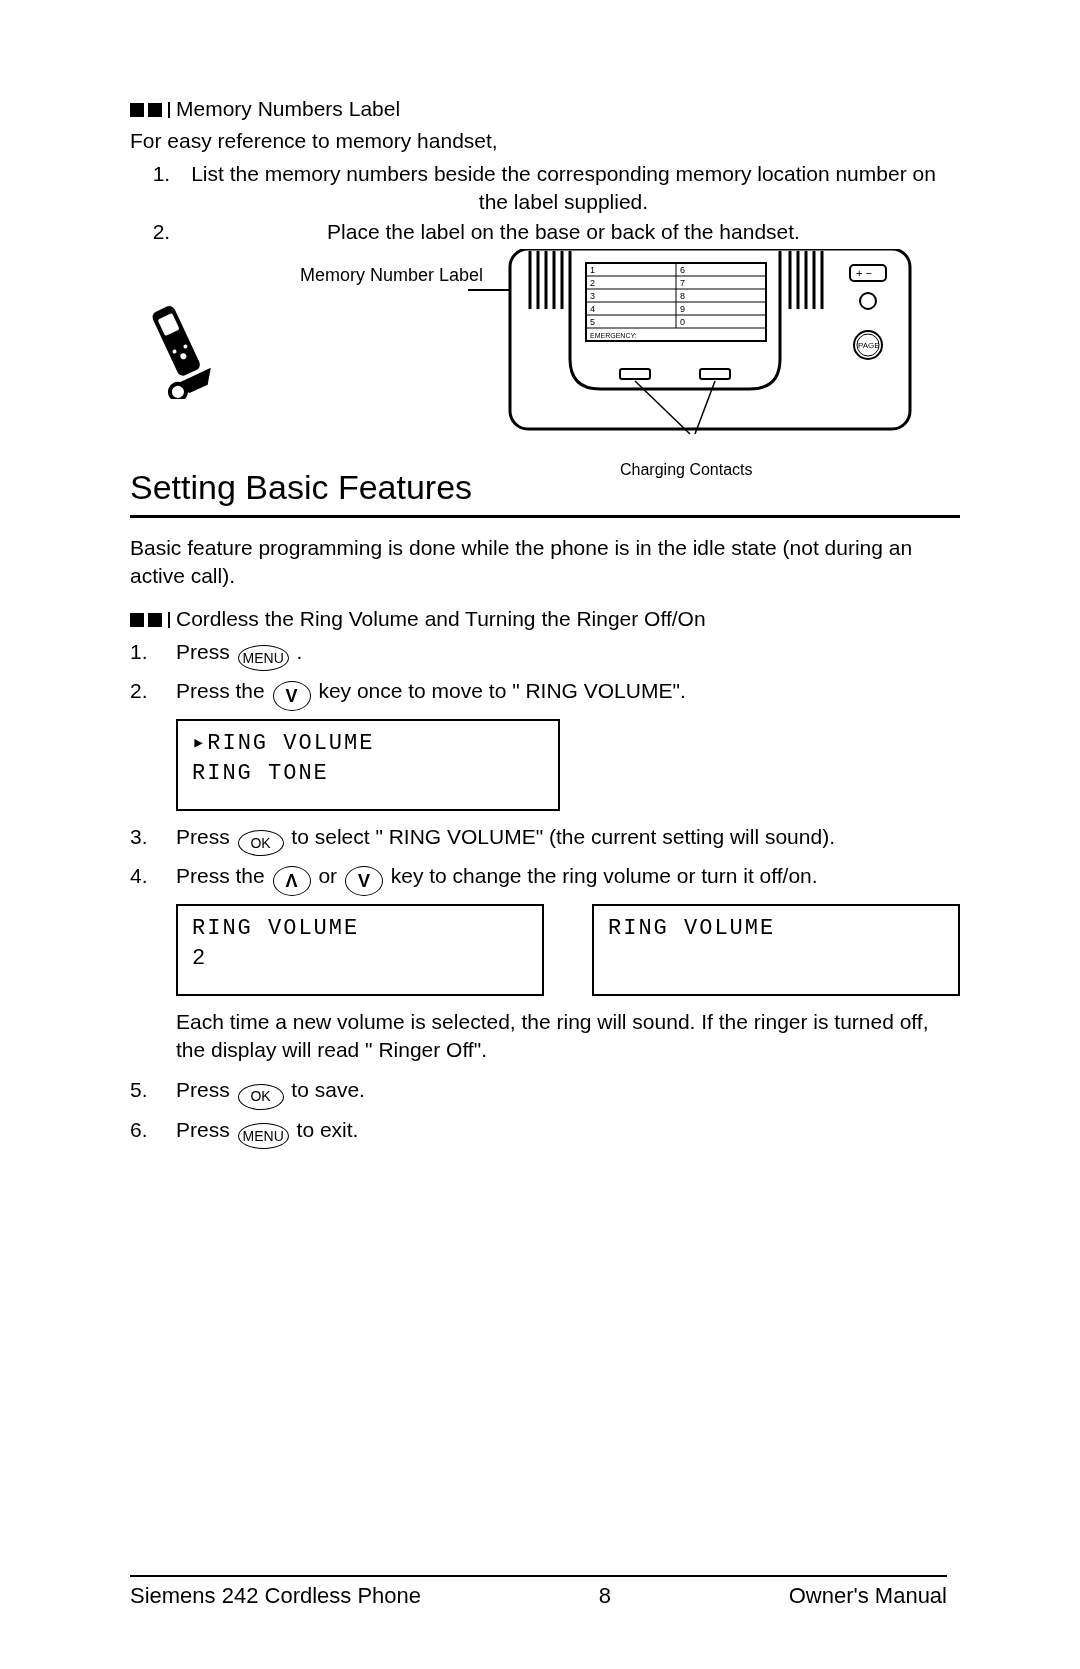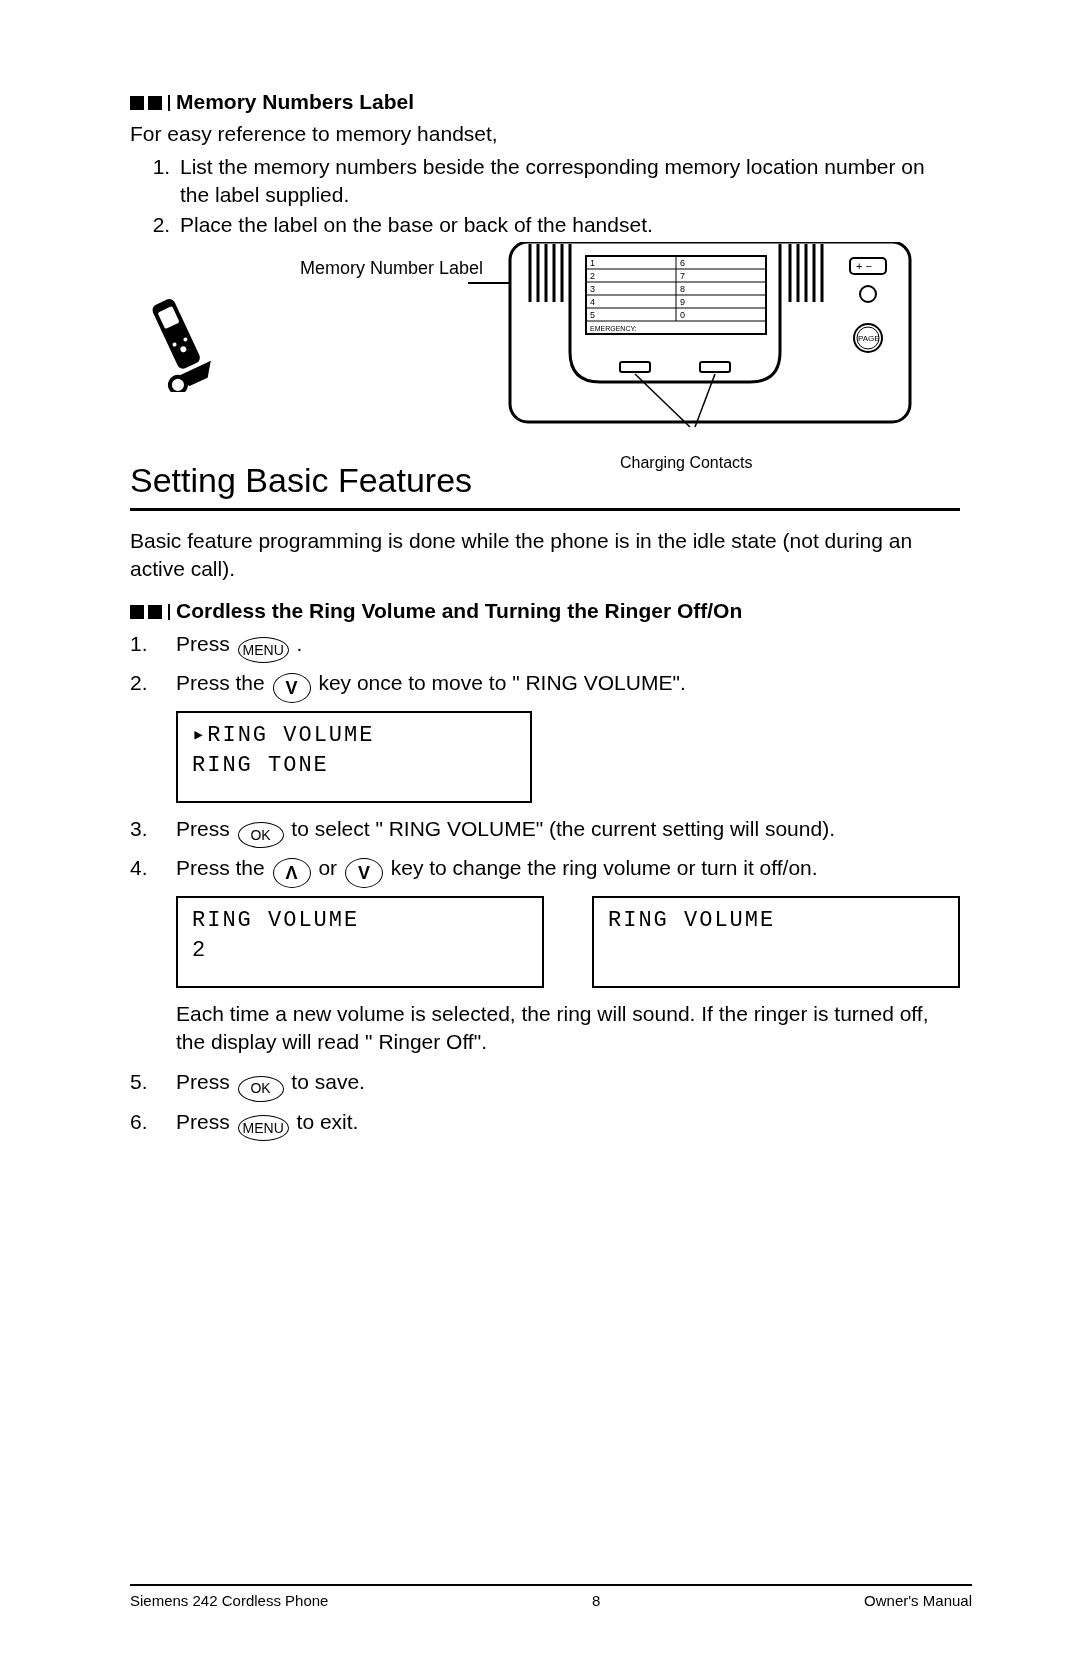--- a/index.html
+++ b/index.html
@@ -14,42 +14,43 @@
     height: 1669px;
     position: relative;
     box-sizing: border-box;
     padding: 80px 120px 60px 130px;
   }
   .content {
     font-size: 21px;
     line-height: 1.35;
   }
   .subhead {
-    font-weight: bold;
-    margin-top: 8px;
+    font-weight: normal;
+    margin-top: 15px;
     margin-bottom: 4px;
   }
   .subhead .mk {
     display: inline-block;
     width: 14px;
     height: 14px;
     background: #000;
     margin-right: 4px;
     vertical-align: -1px;
   }
   .subhead .bar {
     display: inline-block;
     border-left: 2px solid #000;
     height: 16px;
     margin: 0 6px 0 2px;
     vertical-align: -2px;
   }
   ol.steps {
     margin: 4px 13px 12px 0;
     padding-left: 46px;
+    text-align: center;
   }
   ol.steps li {
     padding-left: 4px;
     margin-bottom: 2px;
   }
   .fig-area {
     position: relative;
     height: 200px;
     margin-top: 10px;
     margin-bottom: 6px;
@@ -134,39 +135,39 @@
     font-weight: bold;
     padding: 0;
   }
   .lcd {
     border: 2.5px solid #000;
     padding: 8px 14px 20px 14px;
     font-family: "Courier New", monospace;
     letter-spacing: 2px;
     font-size: 22px;
     margin: 8px 0 12px 46px;
-    width: 356px;
+    width: 384px;
     box-sizing: border-box;
   }
   .lcd-row {
     display: flex;
     gap: 48px;
     margin: 8px 0 12px 46px;
   }
   .lcd-row .lcd {
     margin: 0;
     width: 330px;
     flex: 1;
   }
   .footer {
     position: absolute;
     left: 130px;
-    right: 108px;
+    right: 133px;
     bottom: 60px;
-    font-size: 15px;
+    font-size: 22px;
   }
   .footer-line {
     display: flex;
     justify-content: space-between;
     margin-top: 6px;
   }
 </style>
 </head>
 <body>
 

